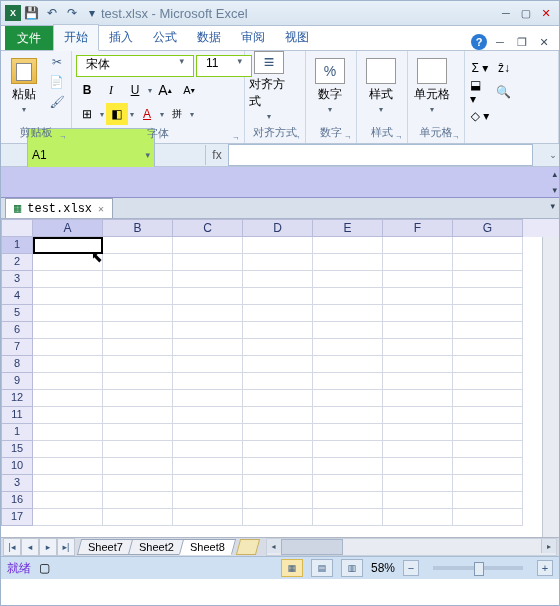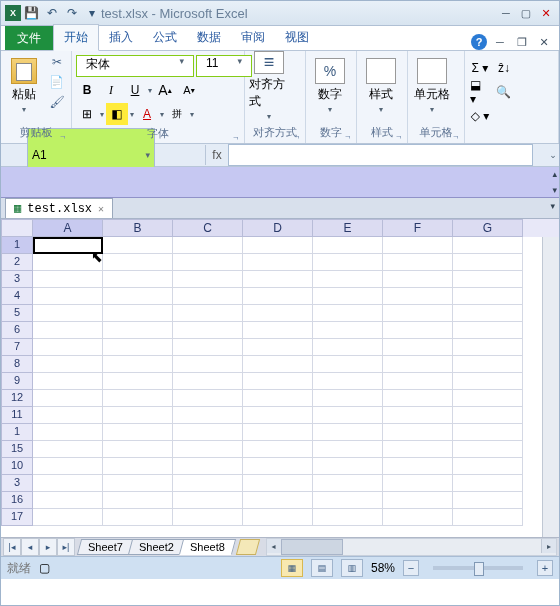--- a/index.html
+++ b/index.html
@@ -91,21 +91,21 @@
 .stab span{display:inline-block;transform:skewX(15deg)}
 .stab.active{background:#fff;border-bottom-color:#fff}
 .newsheet{width:18px;height:14px;margin-left:6px;background:#f4e8b8;border:1px solid #c8b060;transform:skewX(-15deg)}
 .hscroll{flex:1;height:16px;background:#e8ecf2;margin-left:8px;margin-right:2px;border:1px solid #c8d0dc;position:relative}
 .hscroll .thumb{position:absolute;left:14px;top:0;width:60px;height:14px;background:#cdd6e2;border:1px solid #a8b4c8}
 .hscroll .lbtn,.hscroll .rbtn{position:absolute;top:0;width:14px;height:14px;background:#dde4ee;display:flex;align-items:center;justify-content:center;font-size:8px;color:#456}
 .hscroll .lbtn{left:0;border-right:1px solid #c0c8d4}
 .hscroll .rbtn{right:0;border-left:1px solid #c0c8d4}
 
 .status{height:22px;background:#cfe0f2;border-top:1px solid #a8bcd4;display:flex;align-items:center;padding:0 6px;gap:8px}
-.status .ready{color:#737373}
+.status .ready{color:#6d28d9}
 .status .spacer{flex:1}
 .viewbtn{width:20px;height:16px;border:1px solid #a0b4cc;background:#e4ecf6;display:flex;align-items:center;justify-content:center;font-size:9px;color:#3a5a80}
 .viewbtn.active{background:#f8e8b0;border-color:#d8b850}
 .zoomslider{width:90px;height:4px;background:#b8c8dc;position:relative;margin:0 6px}
 .zoomslider .tick{position:absolute;left:50%;top:-3px;width:1px;height:10px;background:#7890ac}
 .zoomslider .thumb{position:absolute;left:46%;top:-4px;width:8px;height:12px;background:#e4ecf6;border:1px solid #8098b4}
 .zbtn{width:14px;height:14px;border:1px solid #a0b4cc;background:#e4ecf6;display:flex;align-items:center;justify-content:center;font-size:11px;color:#3a5a80}
 </style>
 </head>
 <body>

